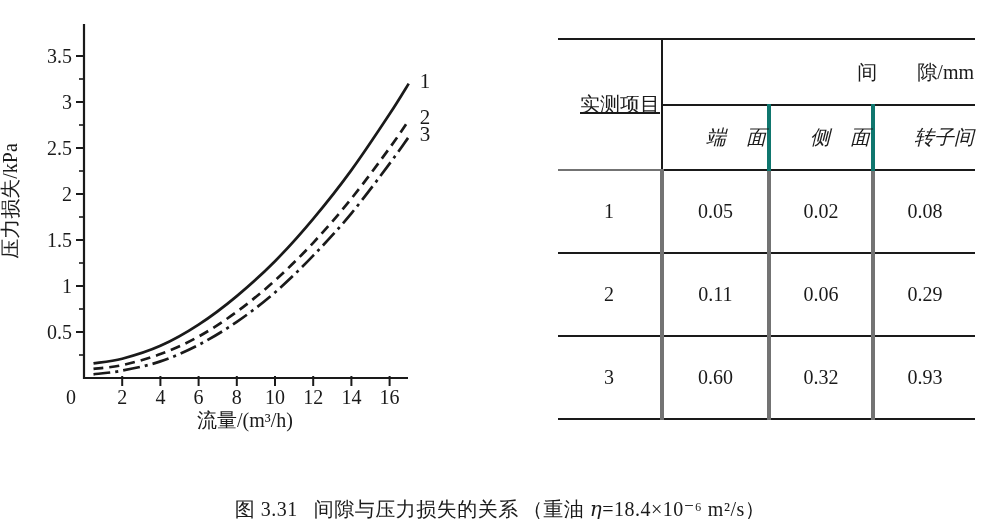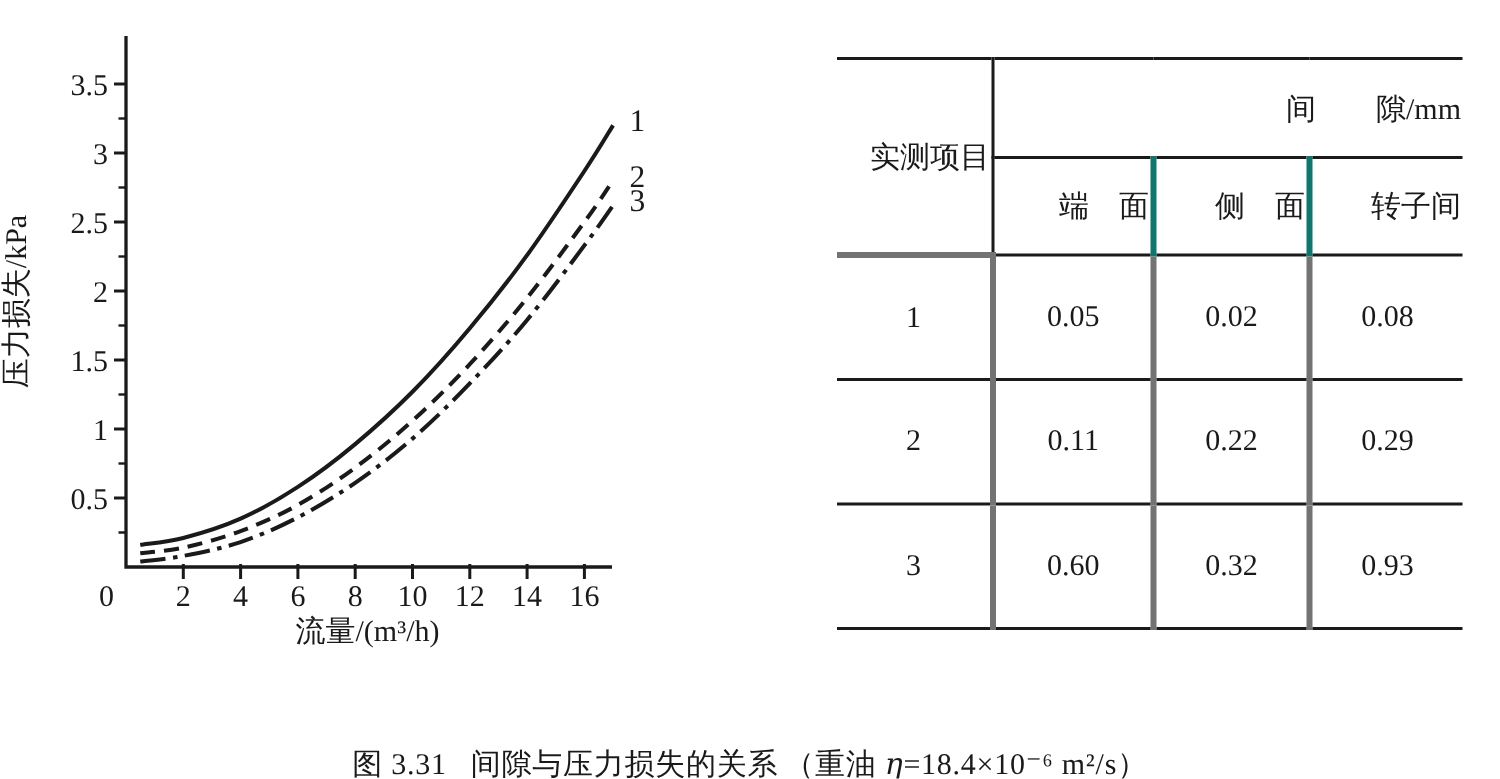--- a/index.html
+++ b/index.html
@@ -9,23 +9,23 @@
     font-family:"Liberation Serif","DejaVu Serif",serif;
   }
   #chart-svg{position:absolute;left:0;top:0;}
   .tablewrap{position:absolute;left:558px;top:38px;}
   table.clearance{
     border-collapse:collapse;table-layout:fixed;width:417px;
     text-align:center;font-size:20px;color:#1a1a1a;
     border-top:2px solid #1a1a1a;border-bottom:2px solid #1a1a1a;
   }
   table.clearance th{font-weight:normal;text-align:right;}
-  th.item-head{border-right:2px solid #1a1a1a;border-bottom:4px solid #737373;}
+  th.item-head{border-right:2px solid #1a1a1a;border-bottom:2px solid #737373;text-decoration:underline;}
   th.group-head{height:62px;border-bottom:2px solid #1a1a1a;}
-  tr.sub-row th{height:61px;border-bottom:2px solid #1a1a1a;}
+  tr.sub-row th{height:61px;border-bottom:2px solid #1a1a1a;font-style:italic;}
   tr.sub-row th + th{border-left:4px solid #0f766e;}
   tr.body-row{height:83px;}
   tr.body-row td + td{border-left:4px solid #737373;}
   tr.body-row.mid td{border-bottom:2px solid #1a1a1a;}
   .caption{
     position:absolute;left:0;top:496px;width:1000px;
     text-align:center;font-size:20px;letter-spacing:0.5px;
   }
   .cap-prefix{margin-right:16px;}
   .cap-title{margin-right:4px;}
@@ -104,21 +104,21 @@
       </tr>
       <tr class="body-row mid">
         <td>1</td>
         <td>0.05</td>
         <td>0.02</td>
         <td>0.08</td>
       </tr>
       <tr class="body-row mid">
         <td>2</td>
         <td>0.11</td>
-        <td>0.22</td>
+        <td>0.06</td>
         <td>0.29</td>
       </tr>
       <tr class="body-row">
         <td>3</td>
         <td>0.60</td>
         <td>0.32</td>
         <td>0.93</td>
       </tr>
     </tbody>
   </table>

